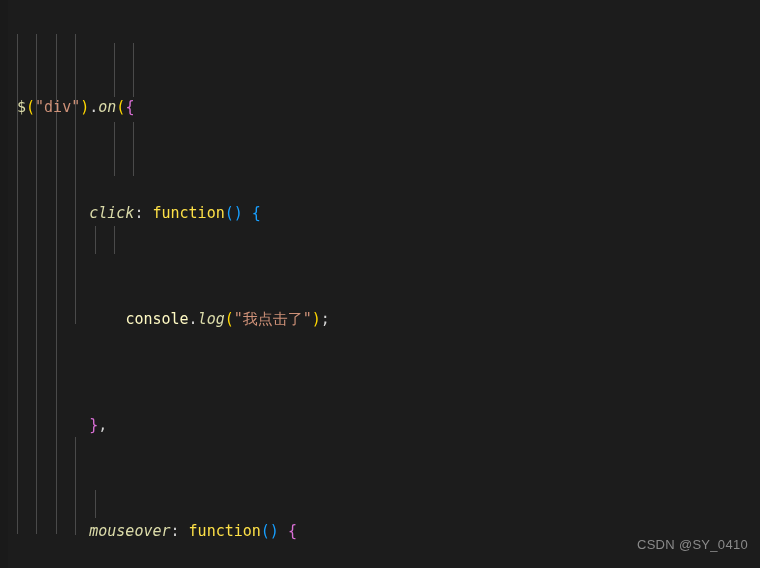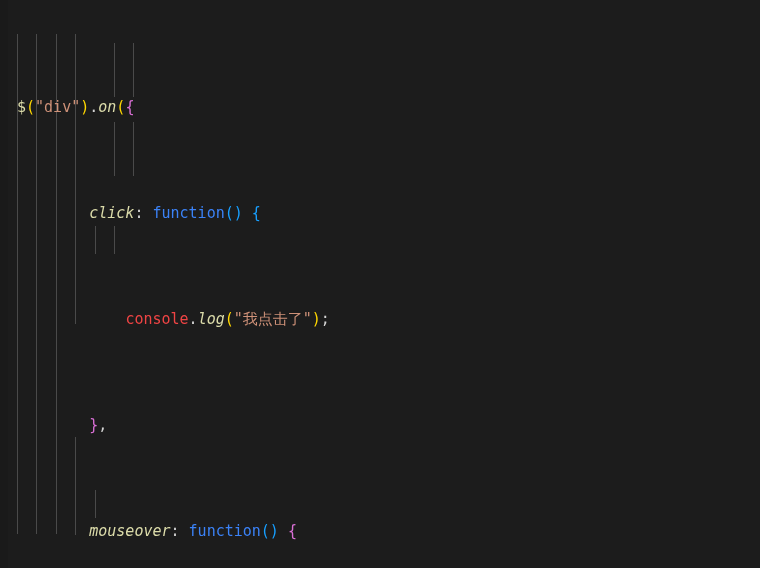--- a/index.html
+++ b/index.html
@@ -45,23 +45,23 @@
     left: 0; top: 0;
     width: 760px; height: 100%;
     pointer-events: none;
   }
   .guide {
     position: absolute;
     width: 1px;
     background: #4a4a4a;
   }
   
-  .t-var    { color: #ef4444; }
+  .t-var    { color: #fef9c3; }
   .t-fn     { color: #DCDCAA; font-style: italic; }
-  .t-kw     { color: #3b82f6; }
+  .t-kw     { color: #fde047; }
   .t-str    { color: #CE9178; }
   .t-punc   { color: #D4D4D4; }
   .t-dollar { color: #DCDCAA; }
   .p1 { color: #FFD700; }
   .p2 { color: #DA70D6; }
   .p3 { color: #179FFF; }
 
   .watermark {
     position: absolute;
     right: 12px;
@@ -139,14 +139,15 @@
     
 
     
 
     
 
     
 
   </div>
 
+  <div class="watermark">CSDN @SY_0410</div>
 
 </div>
 
 </body></html>

